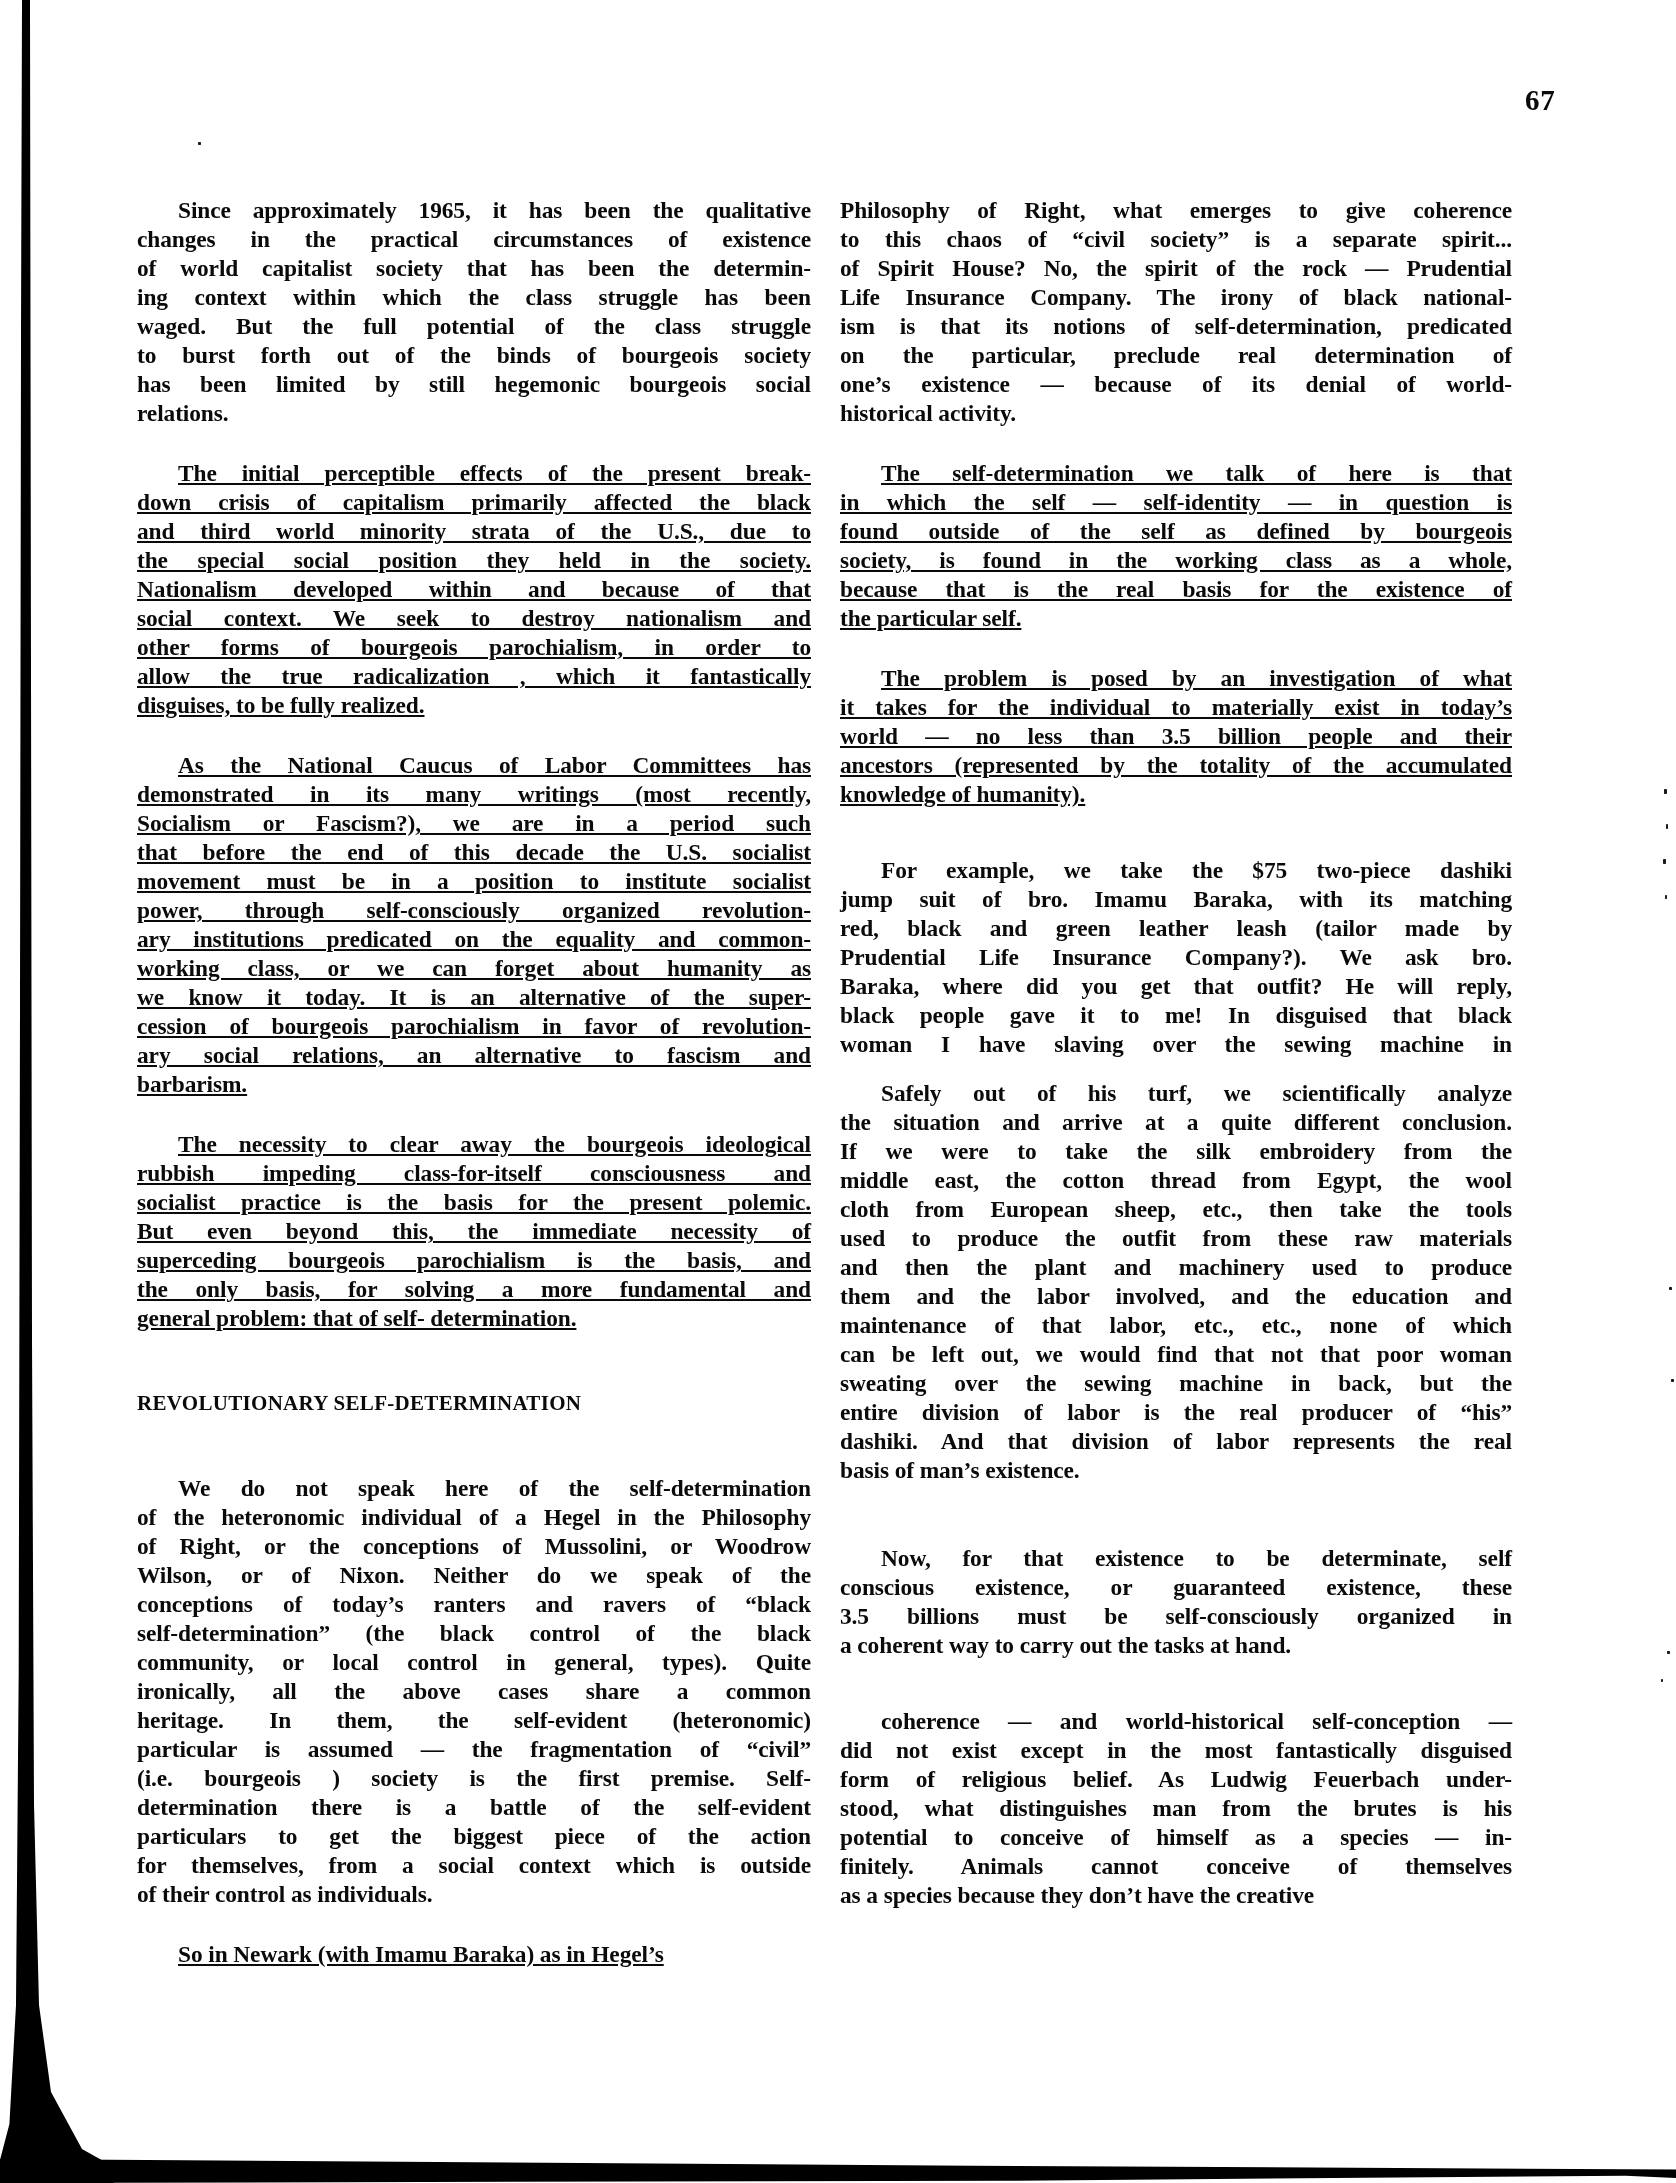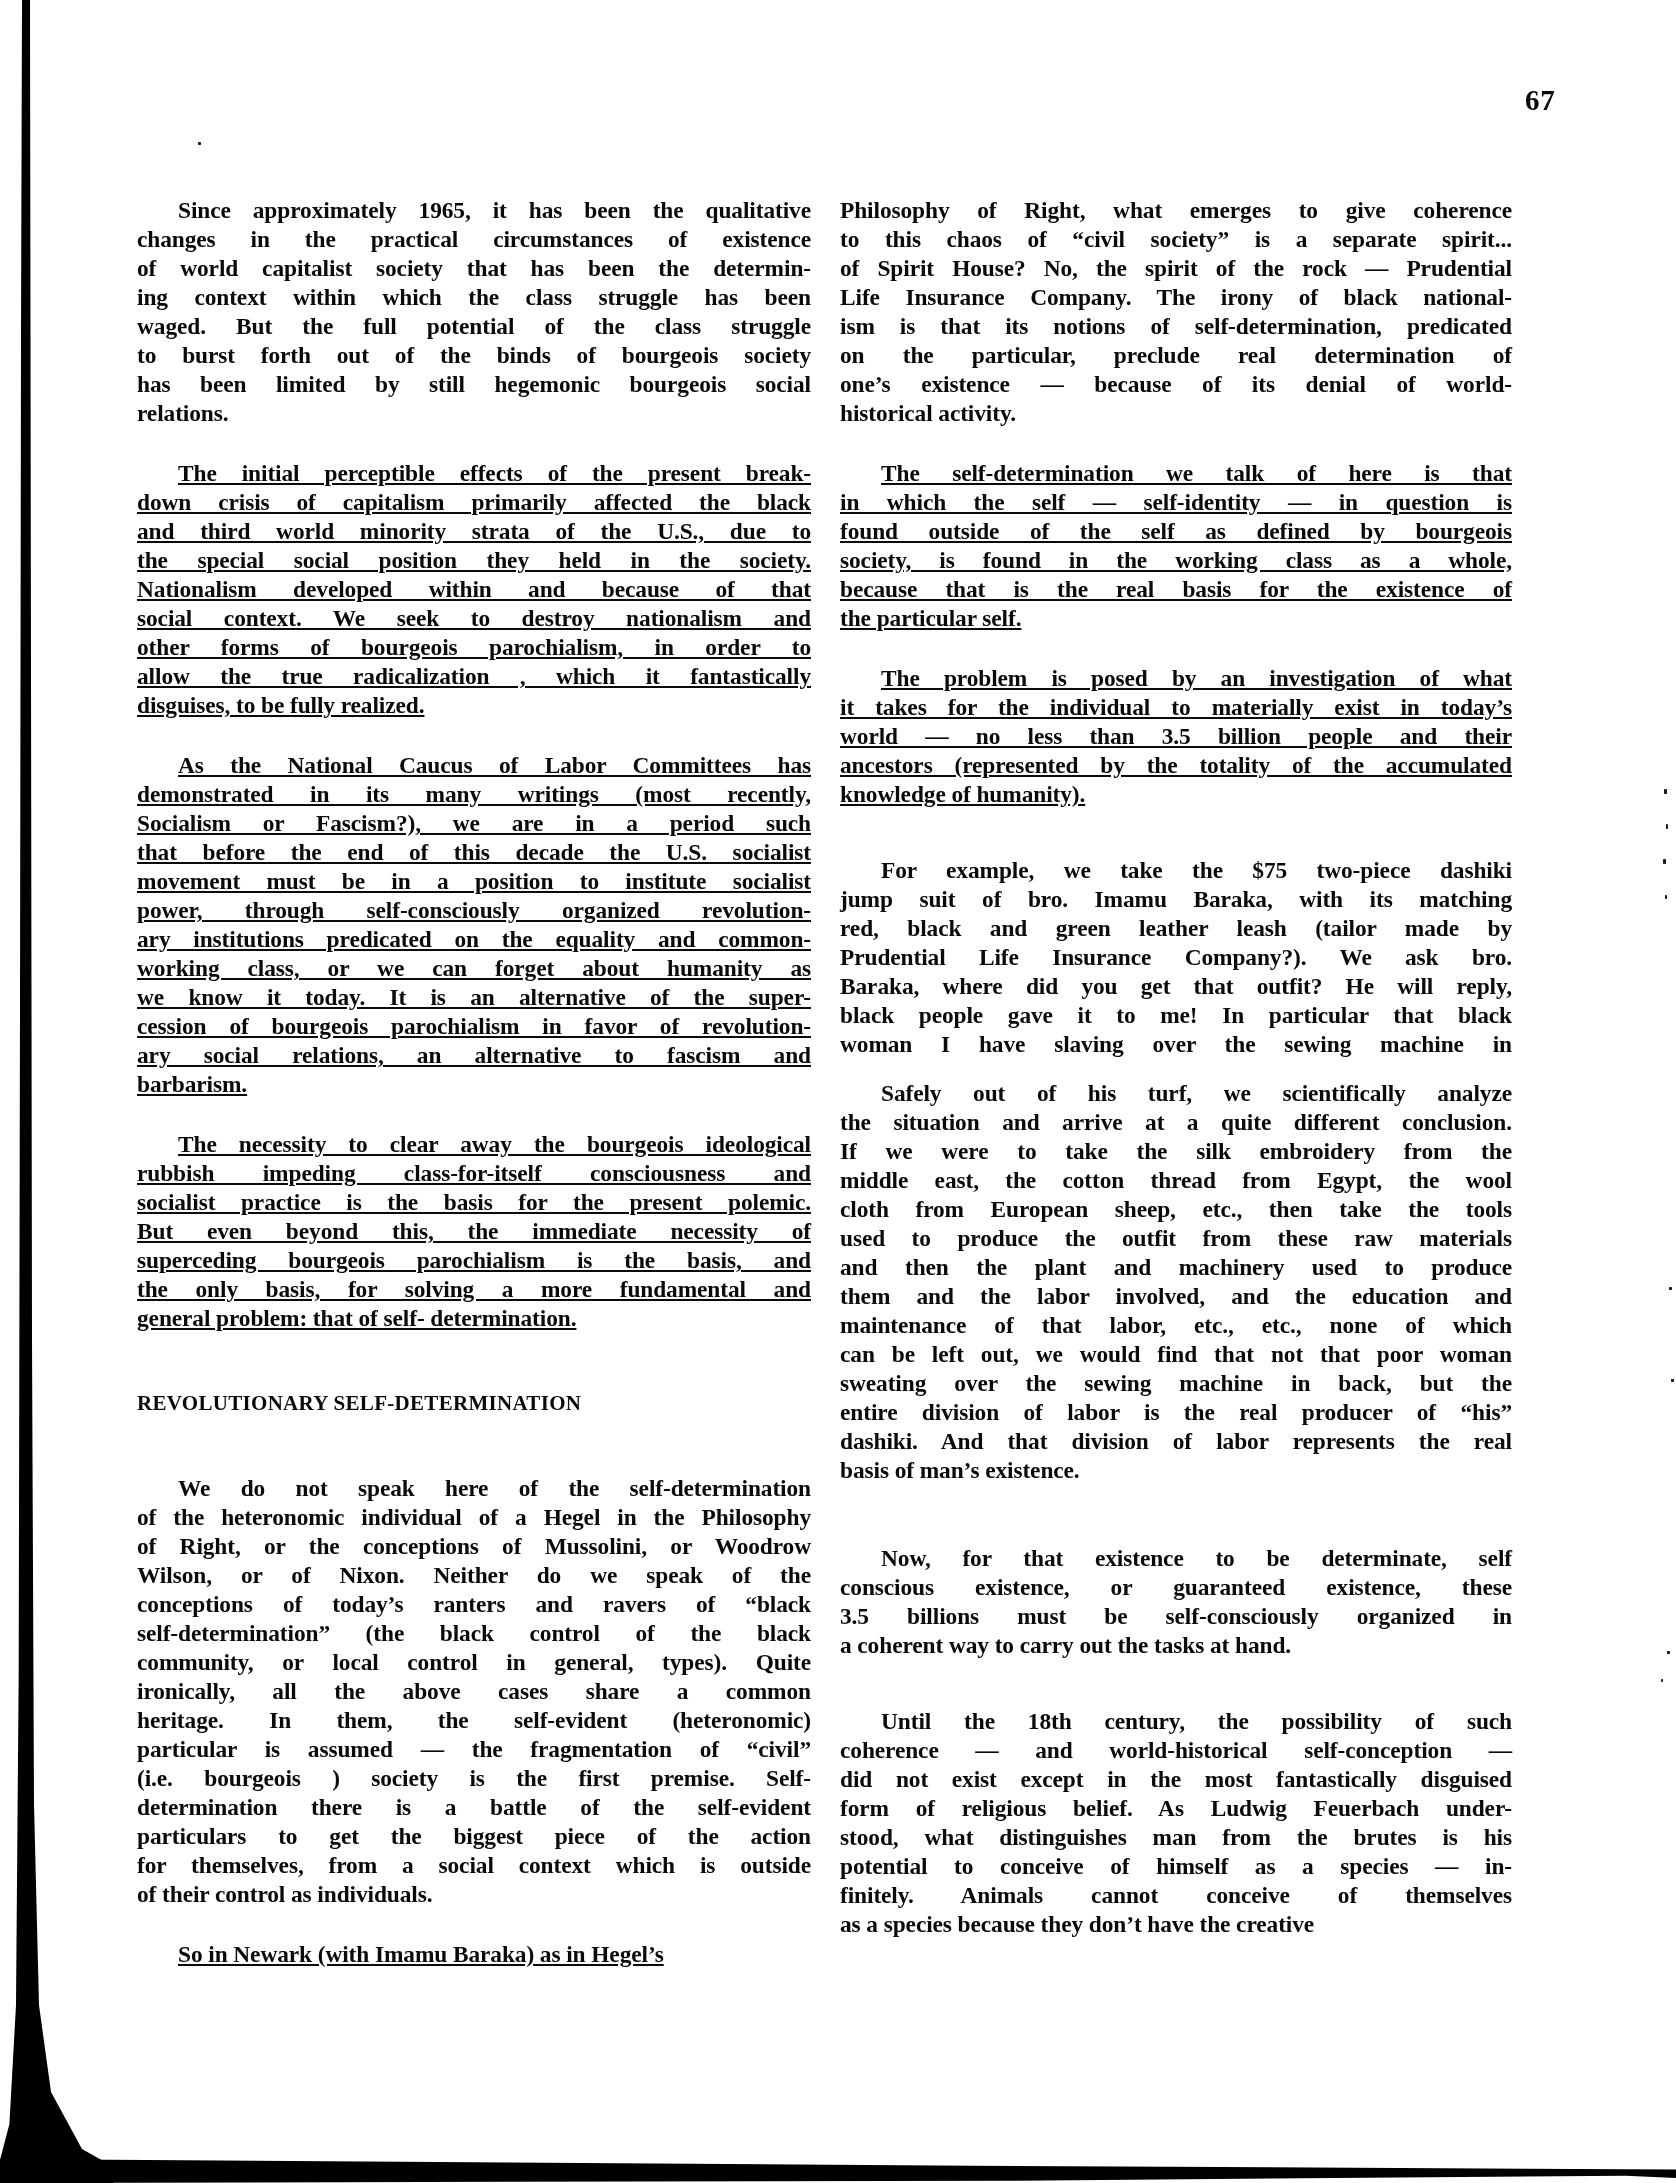--- a/index.html
+++ b/index.html
@@ -184,21 +184,21 @@
         <div class="line">world — no less than 3.5 billion people and their</div>
         <div class="line">ancestors (represented by the totality of the accumulated</div>
         <div class="line last">knowledge of humanity).</div>
       </div>
       <div class="para indent sp-wide">
         <div class="line">For example, we take the $75 two-piece dashiki</div>
         <div class="line">jump suit of bro. Imamu Baraka, with its matching</div>
         <div class="line">red, black and green leather leash (tailor made by</div>
         <div class="line">Prudential Life Insurance Company?).  We ask bro.</div>
         <div class="line">Baraka, where did you get that outfit? He will reply,</div>
-        <div class="line">black people gave it to me!  In particular that black</div>
+        <div class="line">black people gave it to me!  In disguised that black</div>
         <div class="line">woman I have slaving over the sewing machine in</div>
       </div>
       <div class="para indent sp-slim">
         <div class="line">Safely out of his turf, we scientifically analyze</div>
         <div class="line">the situation and arrive at a quite different conclusion.</div>
         <div class="line">If we were to take the silk embroidery from the</div>
         <div class="line">middle east, the cotton thread from Egypt, the wool</div>
         <div class="line">cloth from European sheep, etc., then take the tools</div>
         <div class="line">used to produce the outfit from these raw materials</div>
         <div class="line">and then the plant and machinery used to produce</div>
@@ -210,21 +210,20 @@
         <div class="line">dashiki.  And that division of labor represents the real</div>
         <div class="line last">basis of man’s existence.</div>
       </div>
       <div class="para indent sp-xwide">
         <div class="line">Now, for that existence to be determinate, self</div>
         <div class="line">conscious existence, or guaranteed existence, these</div>
         <div class="line">3.5 billions must be self-consciously organized in</div>
         <div class="line last">a coherent way to carry out the tasks at hand.</div>
       </div>
       <div class="para indent sp-wide">
-        <div class="line">Until the 18th century, the possibility of such</div>
         <div class="line">coherence — and world-historical self-conception —</div>
         <div class="line">did not exist except in the most fantastically disguised</div>
         <div class="line">form of religious belief.  As Ludwig Feuerbach under-</div>
         <div class="line">stood, what distinguishes man from the brutes is his</div>
         <div class="line">potential to conceive of himself as a species — in-</div>
         <div class="line">finitely.   Animals cannot conceive of themselves</div>
         <div class="line last">as a species because they don’t have the creative</div>
       </div>
     </div>
 

